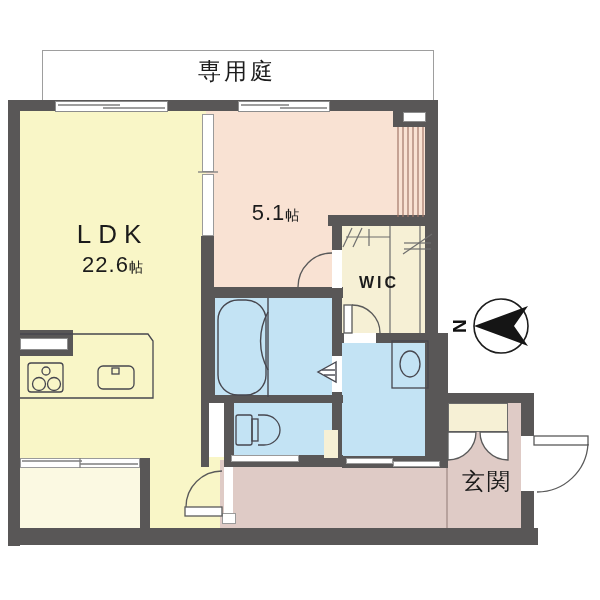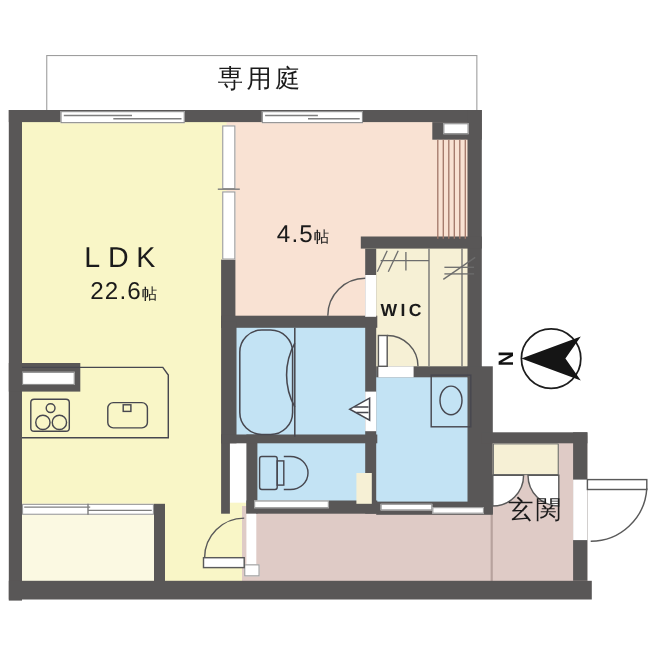--- a/index.html
+++ b/index.html
@@ -10,21 +10,21 @@
   .room{position:absolute;}
   .white-inset{position:absolute;background:#ffffff;}
   .win{position:absolute;background:#ffffff;border:1px solid #8d8d8d;box-sizing:border-box;}
   .bar{position:absolute;background:#ffffff;border:1px solid #9a9a9a;box-sizing:border-box;}
   .label{position:absolute;text-align:center;line-height:1.15;}
   .lbl-garden{font-size:23px;letter-spacing:3px;}
   .lbl-big{font-size:26px;letter-spacing:7px;}
   .lbl-mid{font-size:24px;letter-spacing:2px;}
   .lbl-size{font-size:22px;letter-spacing:1px;}
   .lbl-size .unit{font-size:14px;letter-spacing:0;}
-  .lbl-wic{font-size:16px;font-weight:bold;letter-spacing:3px;}
+  .lbl-wic{font-size:16px;font-weight:bold;letter-spacing:3px;text-align:right;}
   .lbl-genkan{font-size:23px;letter-spacing:2px;}
   svg{position:absolute;left:0;top:0;pointer-events:none;}
 </style>
 </head>
 <body>
 
 <div class="plan">
 
   <div class="abs" style="left:42px;top:50px;width:390px;height:57px;background:#fff;border:1px solid #9e9e9e;"></div>
 
@@ -167,17 +167,17 @@
       <text x="459" y="333" font-size="19" font-weight="bold" fill="#111" transform="rotate(-90 459 326)" text-anchor="middle">N</text>
     </g>
   </svg>
 
   <div class="label lbl-big" style="left:30px;top:220px;width:165px;">LDK</div>
   <div class="label lbl-garden" style="left:42px;top:58px;width:390px;">専用庭</div>
   <div class="label lbl-size" style="left:30px;top:252px;width:165px;">
     <span>22.6</span><span class="unit">帖</span>
   </div>
   <div class="label lbl-size" style="left:193px;top:200px;width:165px;">
-    <span>4.5</span><span class="unit">帖</span>
+    <span>5.1</span><span class="unit">帖</span>
   </div>
   <div class="label lbl-wic" style="left:333px;top:274px;width:66px;">WIC</div>
-  <div class="label lbl-genkan" style="left:440px;top:450px;width:94px;">玄関</div>
+  <div class="label lbl-genkan" style="left:440px;top:468px;width:94px;">玄関</div>
 </div>
 
 </body></html>

